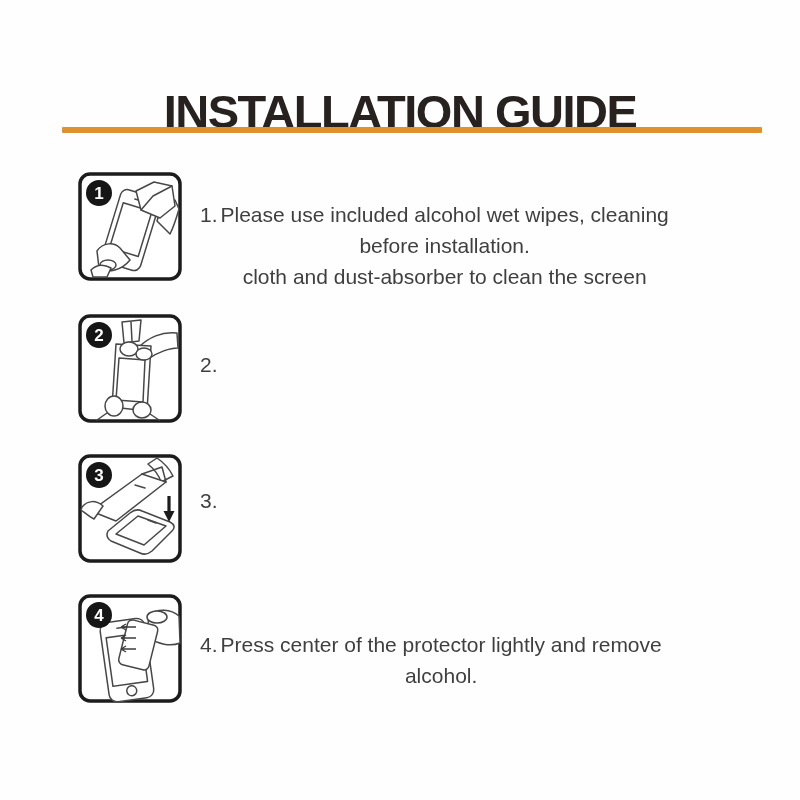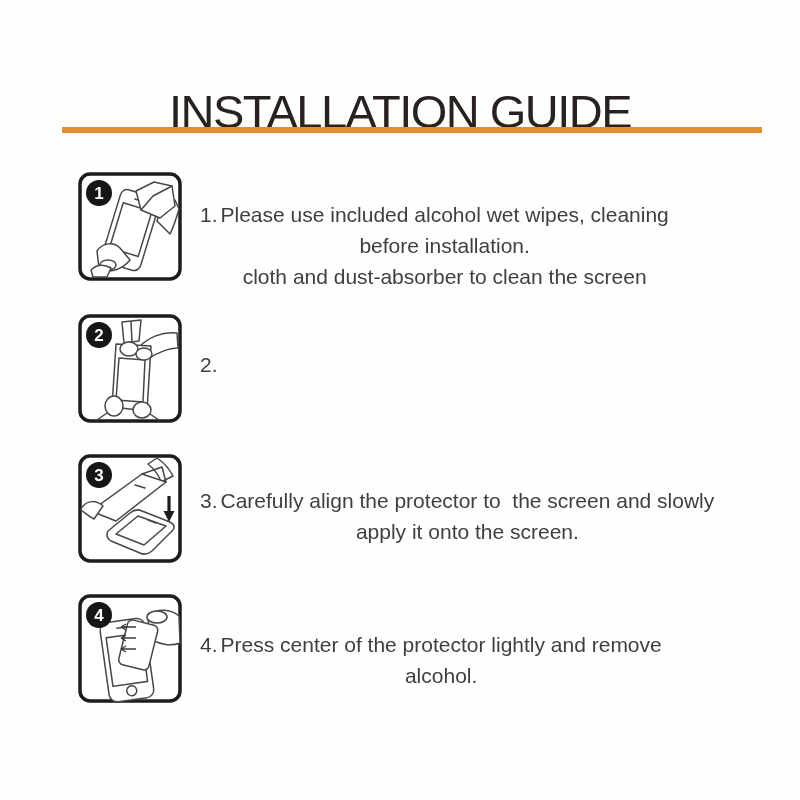--- a/index.html
+++ b/index.html
@@ -2,21 +2,21 @@
 <html><head>
 <meta charset="utf-8">
 <style>
   html,body { margin:0; padding:0; background:#ffffff; }
   .page {
     position:relative; width:800px; height:800px; background:#fefefe;
     font-family:"Liberation Sans", sans-serif; overflow:hidden;
   }
   .title {
     position:absolute; top:57px; left:0; width:100%;
-    text-align:center; font-size:47px; font-weight:400;
+    text-align:center; font-size:47px; font-weight:700;
     letter-spacing:-1.5px; color:#272120; line-height:1;
   }
   .divider {
     position:absolute; top:127px; left:62px; width:700px; height:6px;
     background:#e0902e; border-radius:1px;
   }
   .step { position:absolute; left:78px; display:flex; align-items:flex-start; }
   .step-1 { top:172px; }
   .step-2 { top:314px; }
   .step-3 { top:454px; }
@@ -115,24 +115,20 @@
         <g>
           <line x1="91" y1="42" x2="91" y2="58" stroke="#1c1c1c" stroke-width="3.2"></line>
           <path d="M85.5 57 L96.5 57 L91 68 Z" fill="#1c1c1c"></path>
         </g>
       </g>
       <circle cx="21" cy="21" r="13" fill="#161616"></circle>
       <text class="badge-num" x="21" y="27" text-anchor="middle" fill="#ffffff">3</text>
     </svg>
     <p class="step-body">
       <span class="step-num">3.</span>
-      <span class="step-lines">
-        <span class="line">Carefully align the protector to  the screen and slowly</span>
-        <span class="line">apply it onto the screen.</span>
-      </span>
     </p>
   </section>
 
   <section class="step step-4">
     <svg class="illus" viewBox="0 0 104 109">
       <rect x="2" y="2" width="100" height="105" rx="10" fill="#ffffff" stroke="#1c1c1c" stroke-width="3.5"></rect>
       <g>
         <g transform="rotate(-8 50 70)">
           <rect class="sketch" x="27" y="26" width="45" height="80" rx="8"></rect>
           <rect class="sketch nofill" x="32" y="41" width="35" height="49"></rect>

